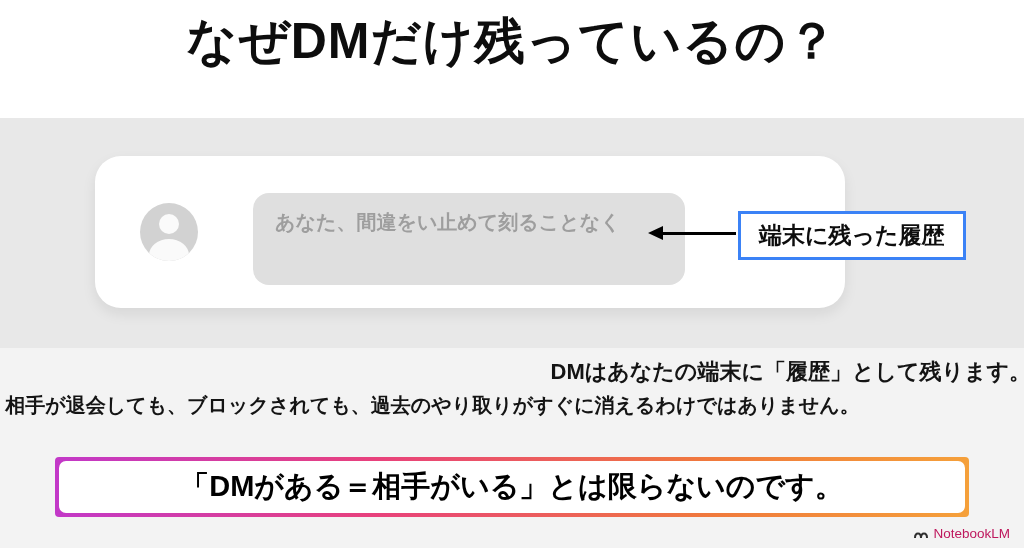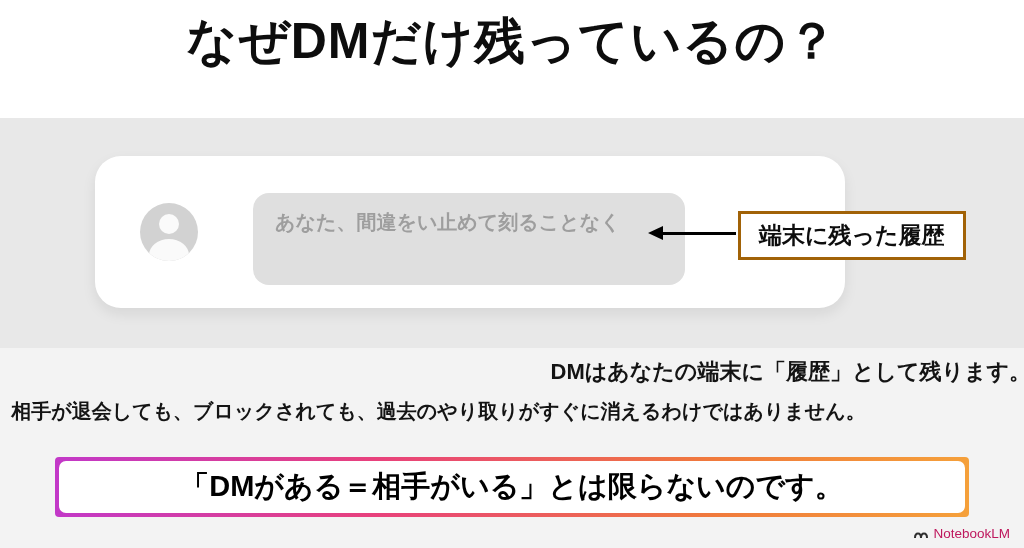--- a/index.html
+++ b/index.html
@@ -21,25 +21,25 @@
   
   .chat-card { position: absolute; top: 156px; left: 95px; width: 750px; height: 152px; background: #ffffff; border-radius: 26px; box-shadow: 0 6px 14px rgba(0,0,0,0.08); }
   .avatar { position: absolute; top: 47px; left: 45px; width: 58px; height: 58px; border-radius: 50%; background: #d2d2d2; overflow: hidden; }
   .avatar .head { position: absolute; top: 11px; left: 19px; width: 20px; height: 20px; border-radius: 50%; background: #fafafa; }
   .avatar .torso { position: absolute; top: 36px; left: 9px; width: 40px; height: 32px; border-radius: 50%; background: #fafafa; }
   .bubble { position: absolute; top: 30px; left: 158px; width: 432px; min-height: 92px; box-sizing: border-box; background: #dfdfdf; border-radius: 16px; padding: 14px 22px; color: #9e9e9e; font-size: 20px; font-weight: 600; line-height: 1.55; margin-top: 7px; }
 
   
   .arrow-line { position: absolute; top: 232px; left: 662px; width: 74px; height: 3px; background: #000; }
   .arrow-head { position: absolute; top: 226px; left: 648px; width: 0; height: 0; border-top: 7px solid transparent; border-bottom: 7px solid transparent; border-right: 15px solid #000; }
-  .annotation-label { position: absolute; top: 211px; left: 738px; background: #ffffff; border: 3px solid #a16207; padding: 6px 18px; font-size: 23px; font-weight: 700; color: #0d0d0d; white-space: nowrap; }
+  .annotation-label { position: absolute; top: 211px; left: 738px; background: #ffffff; border: 3px solid #3b82f6; padding: 6px 18px; font-size: 23px; font-weight: 700; color: #0d0d0d; white-space: nowrap; }
 
   
   .body-line-1 { position: absolute; top: 357px; left: 7px; width: 1024px; text-align: right; font-size: 22px; font-weight: 700; color: #141414; margin: 0; }
-  .body-line-2 { position: absolute; top: 392px; left: 0; width: 865px; text-align: center; font-size: 20px; font-weight: 700; color: #141414; margin: 6px; }
+  .body-line-2 { position: absolute; top: 392px; left: 0; width: 865px; text-align: center; font-size: 20px; font-weight: 700; color: #141414; margin: 0; }
 
   
   .highlight-banner { position: absolute; top: 457px; left: 55px; width: 914px; box-sizing: border-box; padding: 4px; border-radius: 4px; background: linear-gradient(90deg, #c238c8 0%, #e8417c 35%, #f07a3c 72%, #f5a03a 100%); }
   .highlight-inner { background: #ffffff; border-radius: 7px; height: 52px; display: flex; align-items: center; justify-content: center; font-size: 29px; font-weight: 900; color: #000; }
 
   
   .watermark { position: absolute; top: 526px; right: 14px; display: flex; align-items: center; gap: 4px; color: #be185d; font-size: 13.5px; font-weight: 500; }
   .watermark svg { display: block; }
 </style>
 </head>

